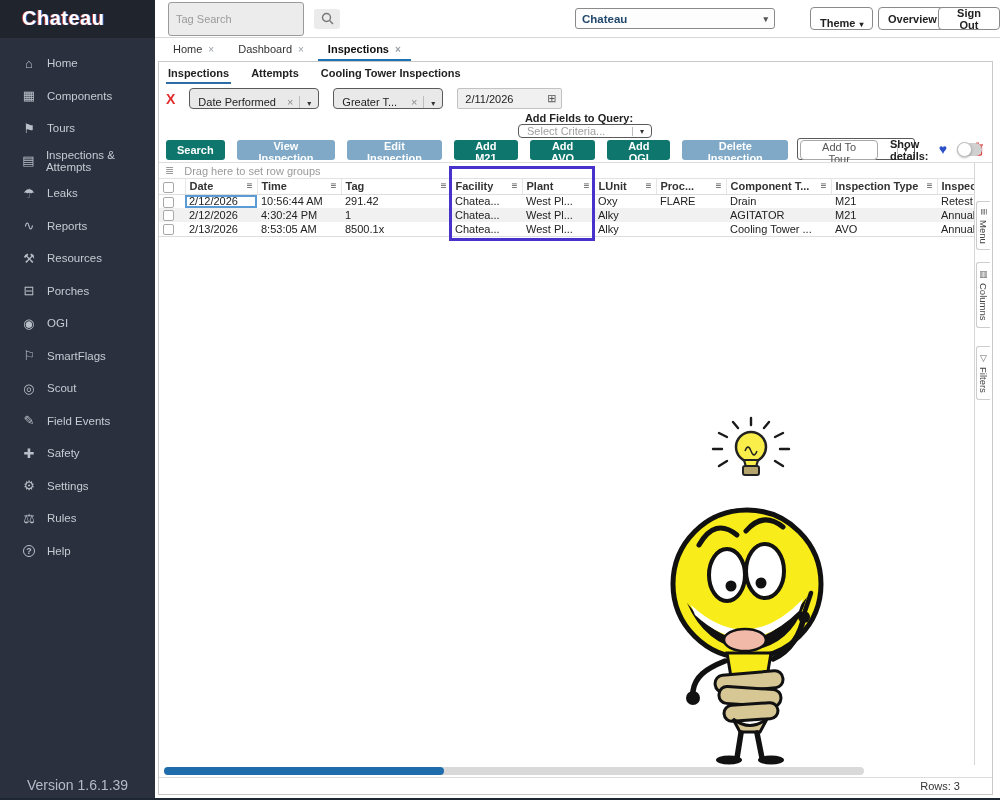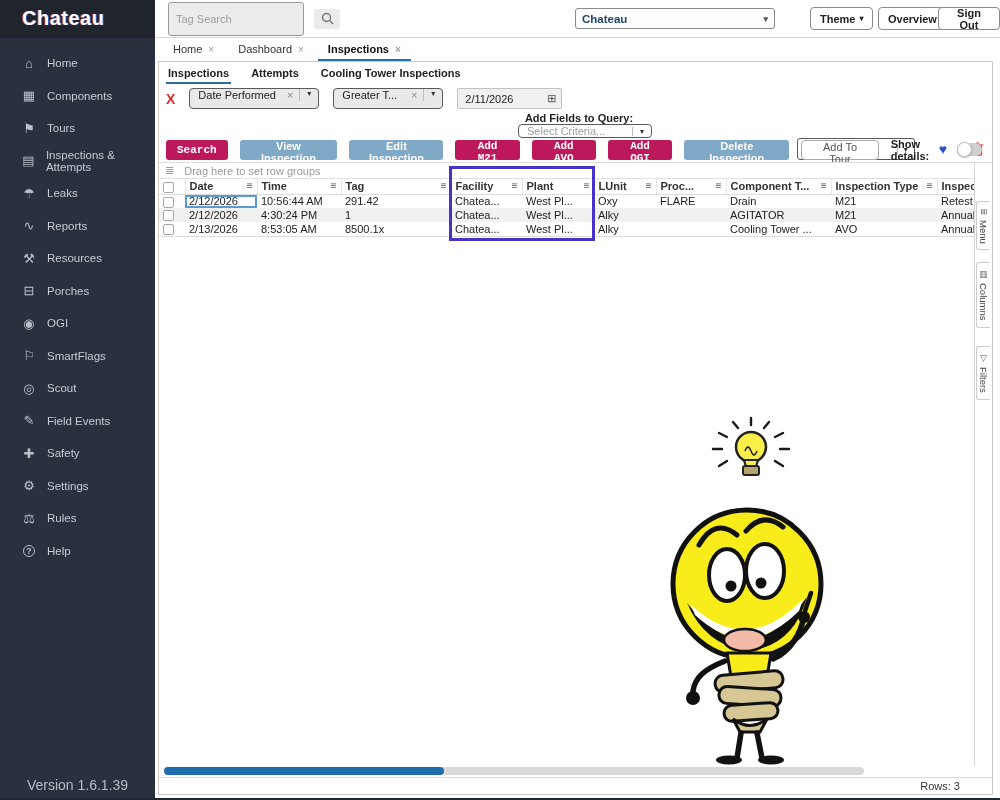--- a/index.html
+++ b/index.html
@@ -18,21 +18,21 @@
   .tag-search::placeholder { color:#9a9a9a; }
   .icon-btn { margin-left:10px; width:26px; height:20px; background:#ebebeb; border:none;
     border-radius:3px; display:flex; align-items:center; justify-content:center; cursor:pointer; }
   .facility-select { position:absolute; left:575px; top:8px; width:200px; height:21px;
     border:1px solid #8a8a8a; border-radius:3px; background:#fdfdfd; display:flex;
     align-items:center; font-size:11.5px; font-weight:700; color:#23496e; padding:0 6px; }
   .facility-select .caret { margin-left:auto; color:#555; font-size:9px; }
   .tb-btn { position:absolute; top:7px; height:23px; background:#fff; border:1px solid #8a8a8a;
     border-radius:4px; font-size:11px; font-weight:700; color:#222; padding:0 9px; cursor:pointer;
     display:flex; align-items:center; gap:4px; }
-  .tb-theme { left:810px; } .tb-overview { left:878px; } .tb-signout { left:938px; }
+  .tb-theme { left:810px;align-items:flex-end; } .tb-overview { left:878px; } .tb-signout { left:938px; }
   .tb-btn .caret { font-size:8px; }
 
   
   .sidebar { position:absolute; top:38px; left:0; width:155px; bottom:0; background:#2a303d; }
   .nav-item { display:flex; align-items:center; height:32.5px; padding-left:21px; cursor:pointer;
     color:#c6ccd4; font-size:11.5px; }
   .nav-item .nicon { width:16px; margin-right:10px; font-size:13px; color:#b9c0c9; text-align:center; }
   .nav-item .nicon.circled { width:12px; height:12px; line-height:11px; border:1.2px solid #b9c0c9;
     border-radius:50%; font-size:9px; font-weight:700; margin-left:2px; margin-right:12px; }
   .nav-list { padding-top:9px; }
@@ -50,21 +50,21 @@
     border:1px solid #c9c9c9; background:#fff; display:flex; flex-direction:column; }
 
   .subtabs { height:23px; display:flex; align-items:center; gap:18px; padding-left:7px;
     font-size:11px; color:#222; }
   .subtab { font-weight:600; cursor:pointer; padding:4px 2px 3px 2px; border-bottom:2px solid transparent; }
   .subtab.active { font-weight:700; border-bottom:2px solid #2e6da4; }
 
   .query-row { height:27px; display:flex; align-items:center; gap:14px; padding-left:7px; }
   .remove-x { color:#e02b2b; font-weight:700; font-size:14px; cursor:pointer; }
   .combo { height:21px; background:#e9e9e9; border:1.5px solid #5a5a5a; border-radius:4px;
-    display:flex; align-items:flex-start; font-size:11px; color:#222; padding-left:8px; cursor:pointer; }
+    display:flex; align-items:flex-end; font-size:11px; color:#222; padding-left:8px; cursor:pointer; }
   .combo .clear { margin-left:auto; color:#8a8a8a; font-size:11px; padding:0 6px; border-right:1px solid #bdbdbd; }
   .combo .caret { font-size:8px; color:#333; padding:0 7px; }
   .combo.field { width:130px; } .combo.op { width:110px; }
   .date-box { width:105px; height:21px; background:#f0f0f0; border:1px solid #c2c2c2; border-radius:2px;
     display:flex; align-items:center; }
   .date-box input { border:none; background:transparent; width:78px; font-size:11px; color:#222; padding-left:7px; outline:none; }
   .date-box .cal { margin-left:auto; padding-right:5px; color:#555; font-size:11px; cursor:pointer; }
 
   .fields-row { height:25px; display:flex; align-items:center; padding-left:7px;flex-direction:column; }
   .lbl { font-size:11px; font-weight:700; color:#222; }
@@ -75,21 +75,21 @@
   .saved-wrap { margin-left:auto; display:flex; align-items:center; margin-right:8px; gap:24px; }
   .saved-combo { width:118px; height:22px; background:#fff; border:1.5px solid #5a5a5a; border-radius:3px;
     display:flex; align-items:center; cursor:pointer; }
   .saved-combo .caret { margin-left:auto; font-size:8px; color:#333; padding:0 6px; border-left:1px solid #bdbdbd; }
   .heart { color:#2b50c8; font-size:14px; cursor:pointer; }
   .trash { cursor:pointer; display:flex; }
 
   .actions-row { height:25px; display:flex; align-items:center; gap:12px; padding-left:7px; }
   .btn { height:20px; border:none; border-radius:3px; font-size:11px; font-weight:700; color:#fff;
     padding:0 11px; cursor:pointer; font-family:"Liberation Sans",sans-serif; }
-  .btn.dark { background:#be185d;font-family:Liberation Mono, monospace; }
+  .btn.dark { background:#0f766e; }
   .btn.light { background:#7fa9c7; }
   .btn.outline { background:#fff; border:1px solid #a8a8a8; color:#555; font-weight:400; border-radius:4px; }
   .show-details { margin-left:auto; margin-right:10px; display:flex; align-items:center; gap:2px; }
   .toggle { width:27px; height:13px; background:#d0d0d0; border-radius:7px; position:relative; cursor:pointer; }
   .toggle .knob { position:absolute; left:0; top:-1px; width:15px; height:15px; background:#fff;
     border:1px solid #bbb; border-radius:50%; box-shadow:0 1px 2px rgba(0,0,0,.25); }
 
   
   .grid-region { flex:1; position:relative; overflow:hidden; border-top:1px solid #ddd; }
   .grid-clip { position:absolute; left:0; top:0; right:18px; bottom:0; overflow:hidden; }

